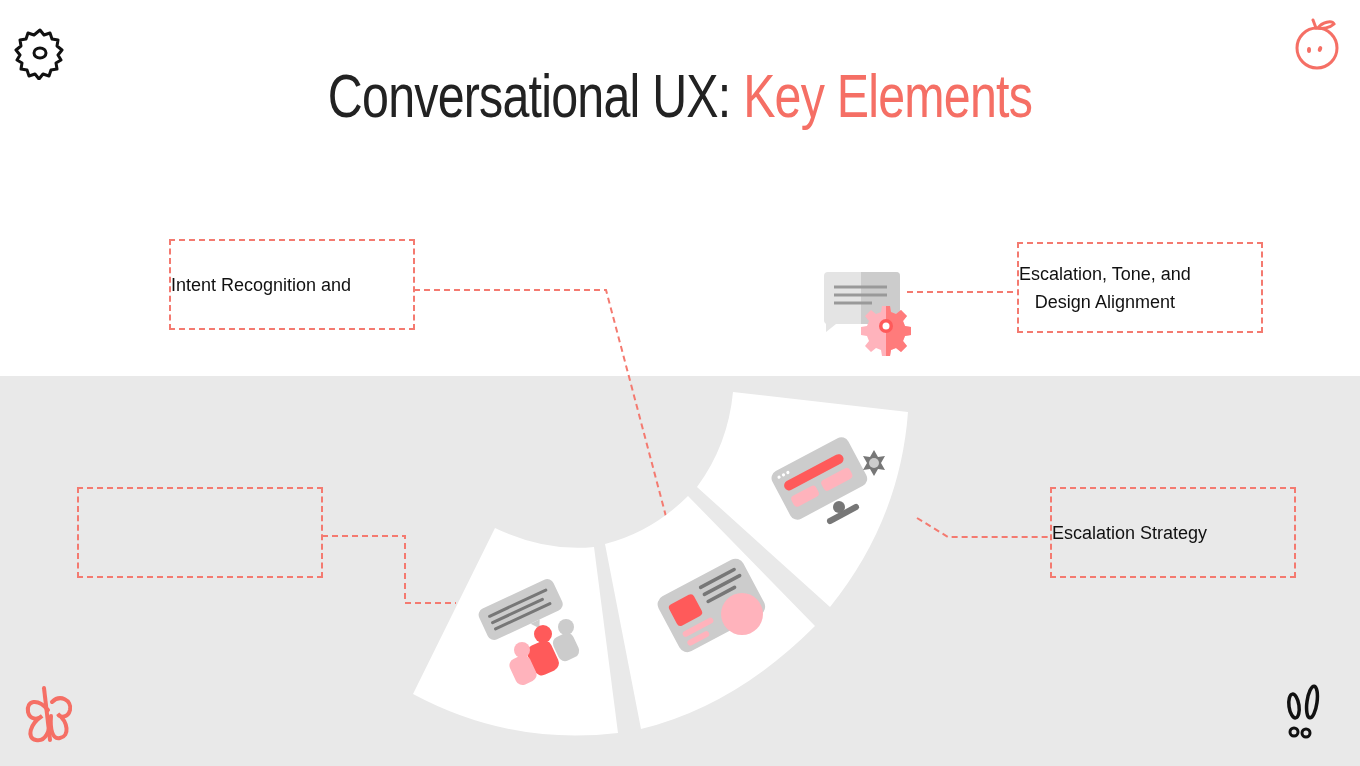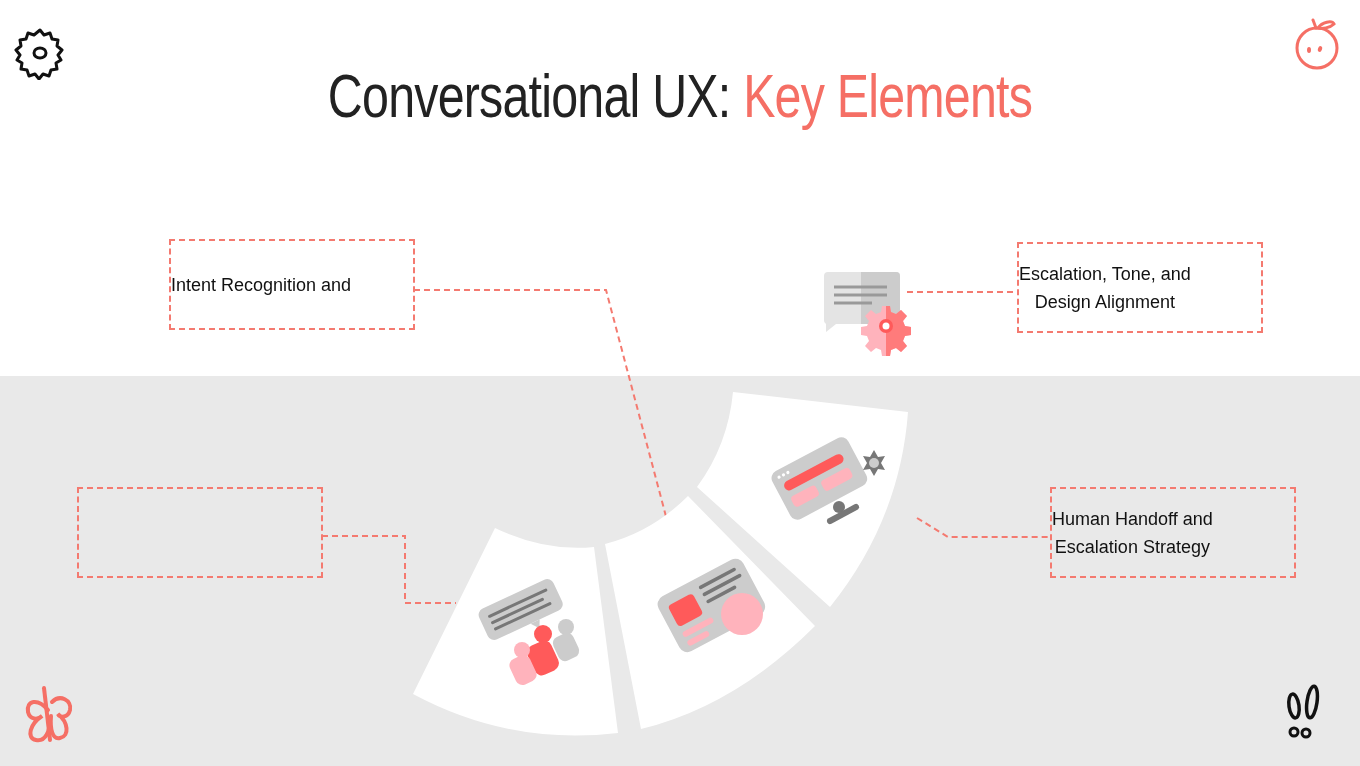--- a/index.html
+++ b/index.html
@@ -154,16 +154,15 @@
   </div>
 </div>
 
 <div class="label-box" style="left:77px;top:487px;width:246px;height:91px;">
   <div>
   </div>
 </div>
 
 <div class="label-box" style="left:1050px;top:487px;width:246px;height:91px;">
   <div>
-    <div>Human Handoff and</div>
     <div>Escalation Strategy</div>
   </div>
 </div>
 
 </body></html>

